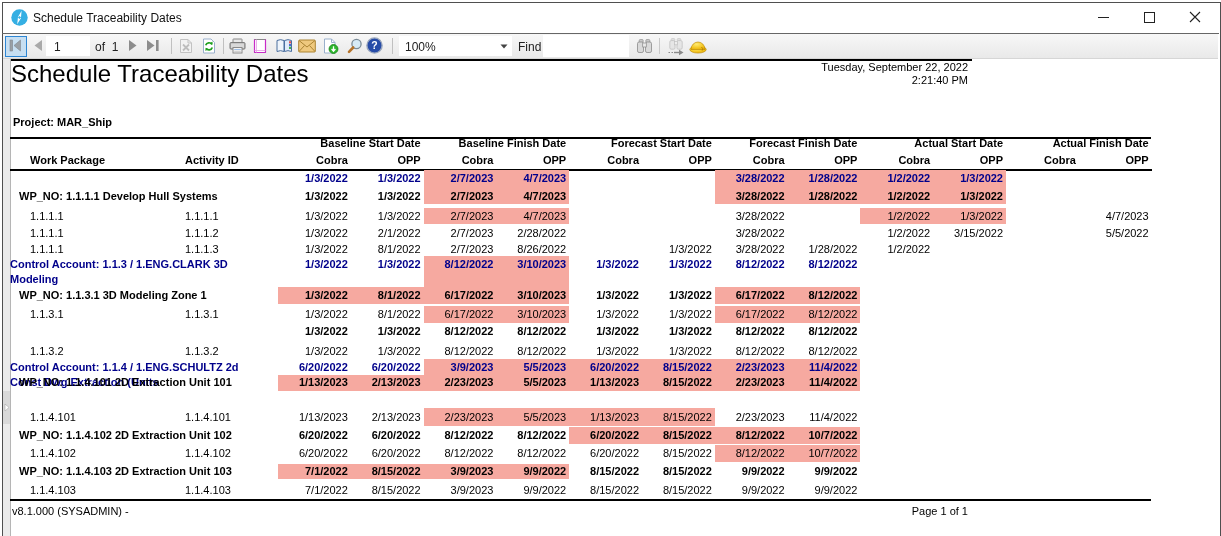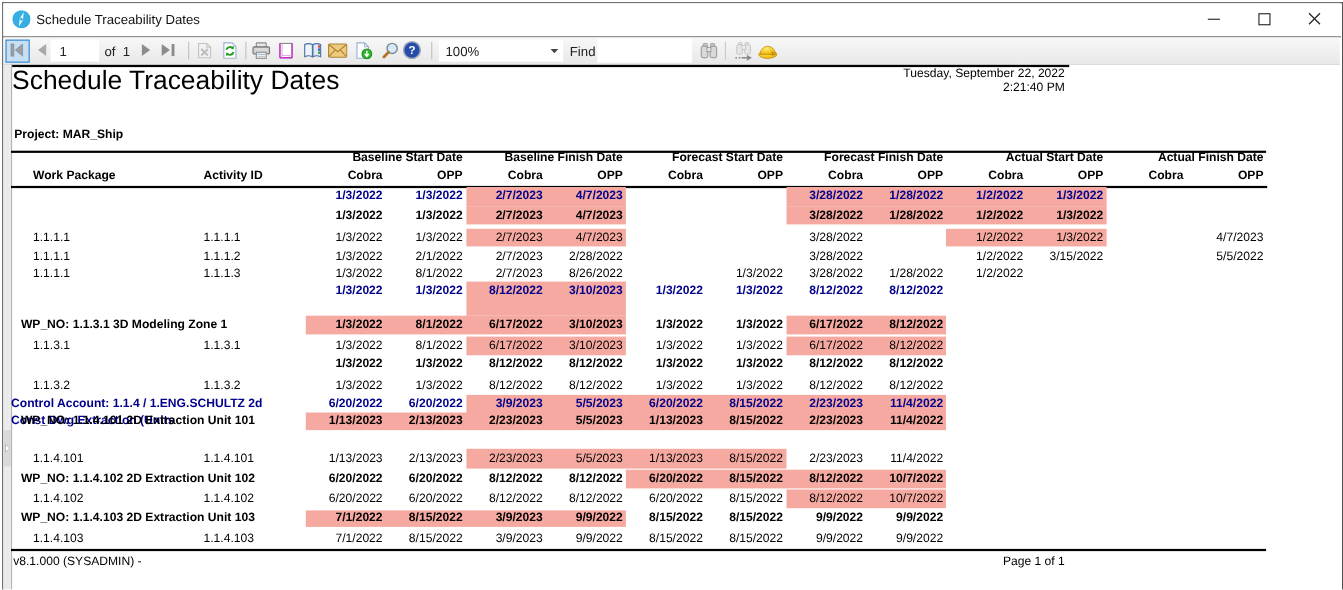--- a/index.html
+++ b/index.html
@@ -181,20 +181,21 @@
 <div class="abs b navy r" style="right:727.6px;top:1px;font-size:11px;line-height:15px;white-space:nowrap;">2/7/2023</div>
 <div class="abs b navy r" style="right:654.8px;top:1px;font-size:11px;line-height:15px;white-space:nowrap;">4/7/2023</div>
 <div class="abs b navy r" style="right:436.4px;top:1px;font-size:11px;line-height:15px;white-space:nowrap;">3/28/2022</div>
 <div class="abs b navy r" style="right:363.6px;top:1px;font-size:11px;line-height:15px;white-space:nowrap;">1/28/2022</div>
 <div class="abs b navy r" style="right:290.8px;top:1px;font-size:11px;line-height:15px;white-space:nowrap;">1/2/2022</div>
 <div class="abs b navy r" style="right:218.0px;top:1px;font-size:11px;line-height:15px;white-space:nowrap;">1/3/2022</div>
 </div>
 <div class="abs" style="left:0;top:188px;width:1221px;height:16px;">
 <div class="abs hl" style="left:423.6px;top:0;width:145.6px;height:16px;"></div>
 <div class="abs hl" style="left:714.8px;top:0;width:291.2px;height:16px;"></div>
+<div class="abs b" style="left:19px;top:0;font-size:11px;line-height:16px;white-space:nowrap;">WP_NO: 1.1.1.1 Develop Hull Systems</div>
 <div class="abs b r" style="right:873.2px;top:0;font-size:11px;line-height:16px;white-space:nowrap;">1/3/2022</div>
 <div class="abs b r" style="right:800.4px;top:0;font-size:11px;line-height:16px;white-space:nowrap;">1/3/2022</div>
 <div class="abs b r" style="right:727.6px;top:0;font-size:11px;line-height:16px;white-space:nowrap;">2/7/2023</div>
 <div class="abs b r" style="right:654.8px;top:0;font-size:11px;line-height:16px;white-space:nowrap;">4/7/2023</div>
 <div class="abs b r" style="right:436.4px;top:0;font-size:11px;line-height:16px;white-space:nowrap;">3/28/2022</div>
 <div class="abs b r" style="right:363.6px;top:0;font-size:11px;line-height:16px;white-space:nowrap;">1/28/2022</div>
 <div class="abs b r" style="right:290.8px;top:0;font-size:11px;line-height:16px;white-space:nowrap;">1/2/2022</div>
 <div class="abs b r" style="right:218.0px;top:0;font-size:11px;line-height:16px;white-space:nowrap;">1/3/2022</div>
 </div>
 <div class="abs" style="left:0;top:207.5px;width:1221px;height:16px;">
@@ -230,20 +231,21 @@
 <div class="abs r" style="right:800.4px;top:0;font-size:11px;line-height:16px;white-space:nowrap;">8/1/2022</div>
 <div class="abs r" style="right:727.6px;top:0;font-size:11px;line-height:16px;white-space:nowrap;">2/7/2023</div>
 <div class="abs r" style="right:654.8px;top:0;font-size:11px;line-height:16px;white-space:nowrap;">8/26/2022</div>
 <div class="abs r" style="right:509.2px;top:0;font-size:11px;line-height:16px;white-space:nowrap;">1/3/2022</div>
 <div class="abs r" style="right:436.4px;top:0;font-size:11px;line-height:16px;white-space:nowrap;">3/28/2022</div>
 <div class="abs r" style="right:363.6px;top:0;font-size:11px;line-height:16px;white-space:nowrap;">1/28/2022</div>
 <div class="abs r" style="right:290.8px;top:0;font-size:11px;line-height:16px;white-space:nowrap;">1/2/2022</div>
 </div>
 <div class="abs" style="left:0;top:256px;width:1221px;height:31px;">
 <div class="abs hl" style="left:423.6px;top:0;width:145.6px;height:31px;"></div>
+<div class="abs b navy" style="left:10px;top:1px;width:272px;font-size:11px;line-height:15px;">Control Account: 1.1.3 / 1.ENG.CLARK 3D<br>Modeling</div>
 <div class="abs b navy r" style="right:873.2px;top:1px;font-size:11px;line-height:15px;white-space:nowrap;">1/3/2022</div>
 <div class="abs b navy r" style="right:800.4px;top:1px;font-size:11px;line-height:15px;white-space:nowrap;">1/3/2022</div>
 <div class="abs b navy r" style="right:727.6px;top:1px;font-size:11px;line-height:15px;white-space:nowrap;">8/12/2022</div>
 <div class="abs b navy r" style="right:654.8px;top:1px;font-size:11px;line-height:15px;white-space:nowrap;">3/10/2023</div>
 <div class="abs b navy r" style="right:582.0px;top:1px;font-size:11px;line-height:15px;white-space:nowrap;">1/3/2022</div>
 <div class="abs b navy r" style="right:509.2px;top:1px;font-size:11px;line-height:15px;white-space:nowrap;">1/3/2022</div>
 <div class="abs b navy r" style="right:436.4px;top:1px;font-size:11px;line-height:15px;white-space:nowrap;">8/12/2022</div>
 <div class="abs b navy r" style="right:363.6px;top:1px;font-size:11px;line-height:15px;white-space:nowrap;">8/12/2022</div>
 </div>
 <div class="abs" style="left:0;top:287px;width:1221px;height:17px;">

